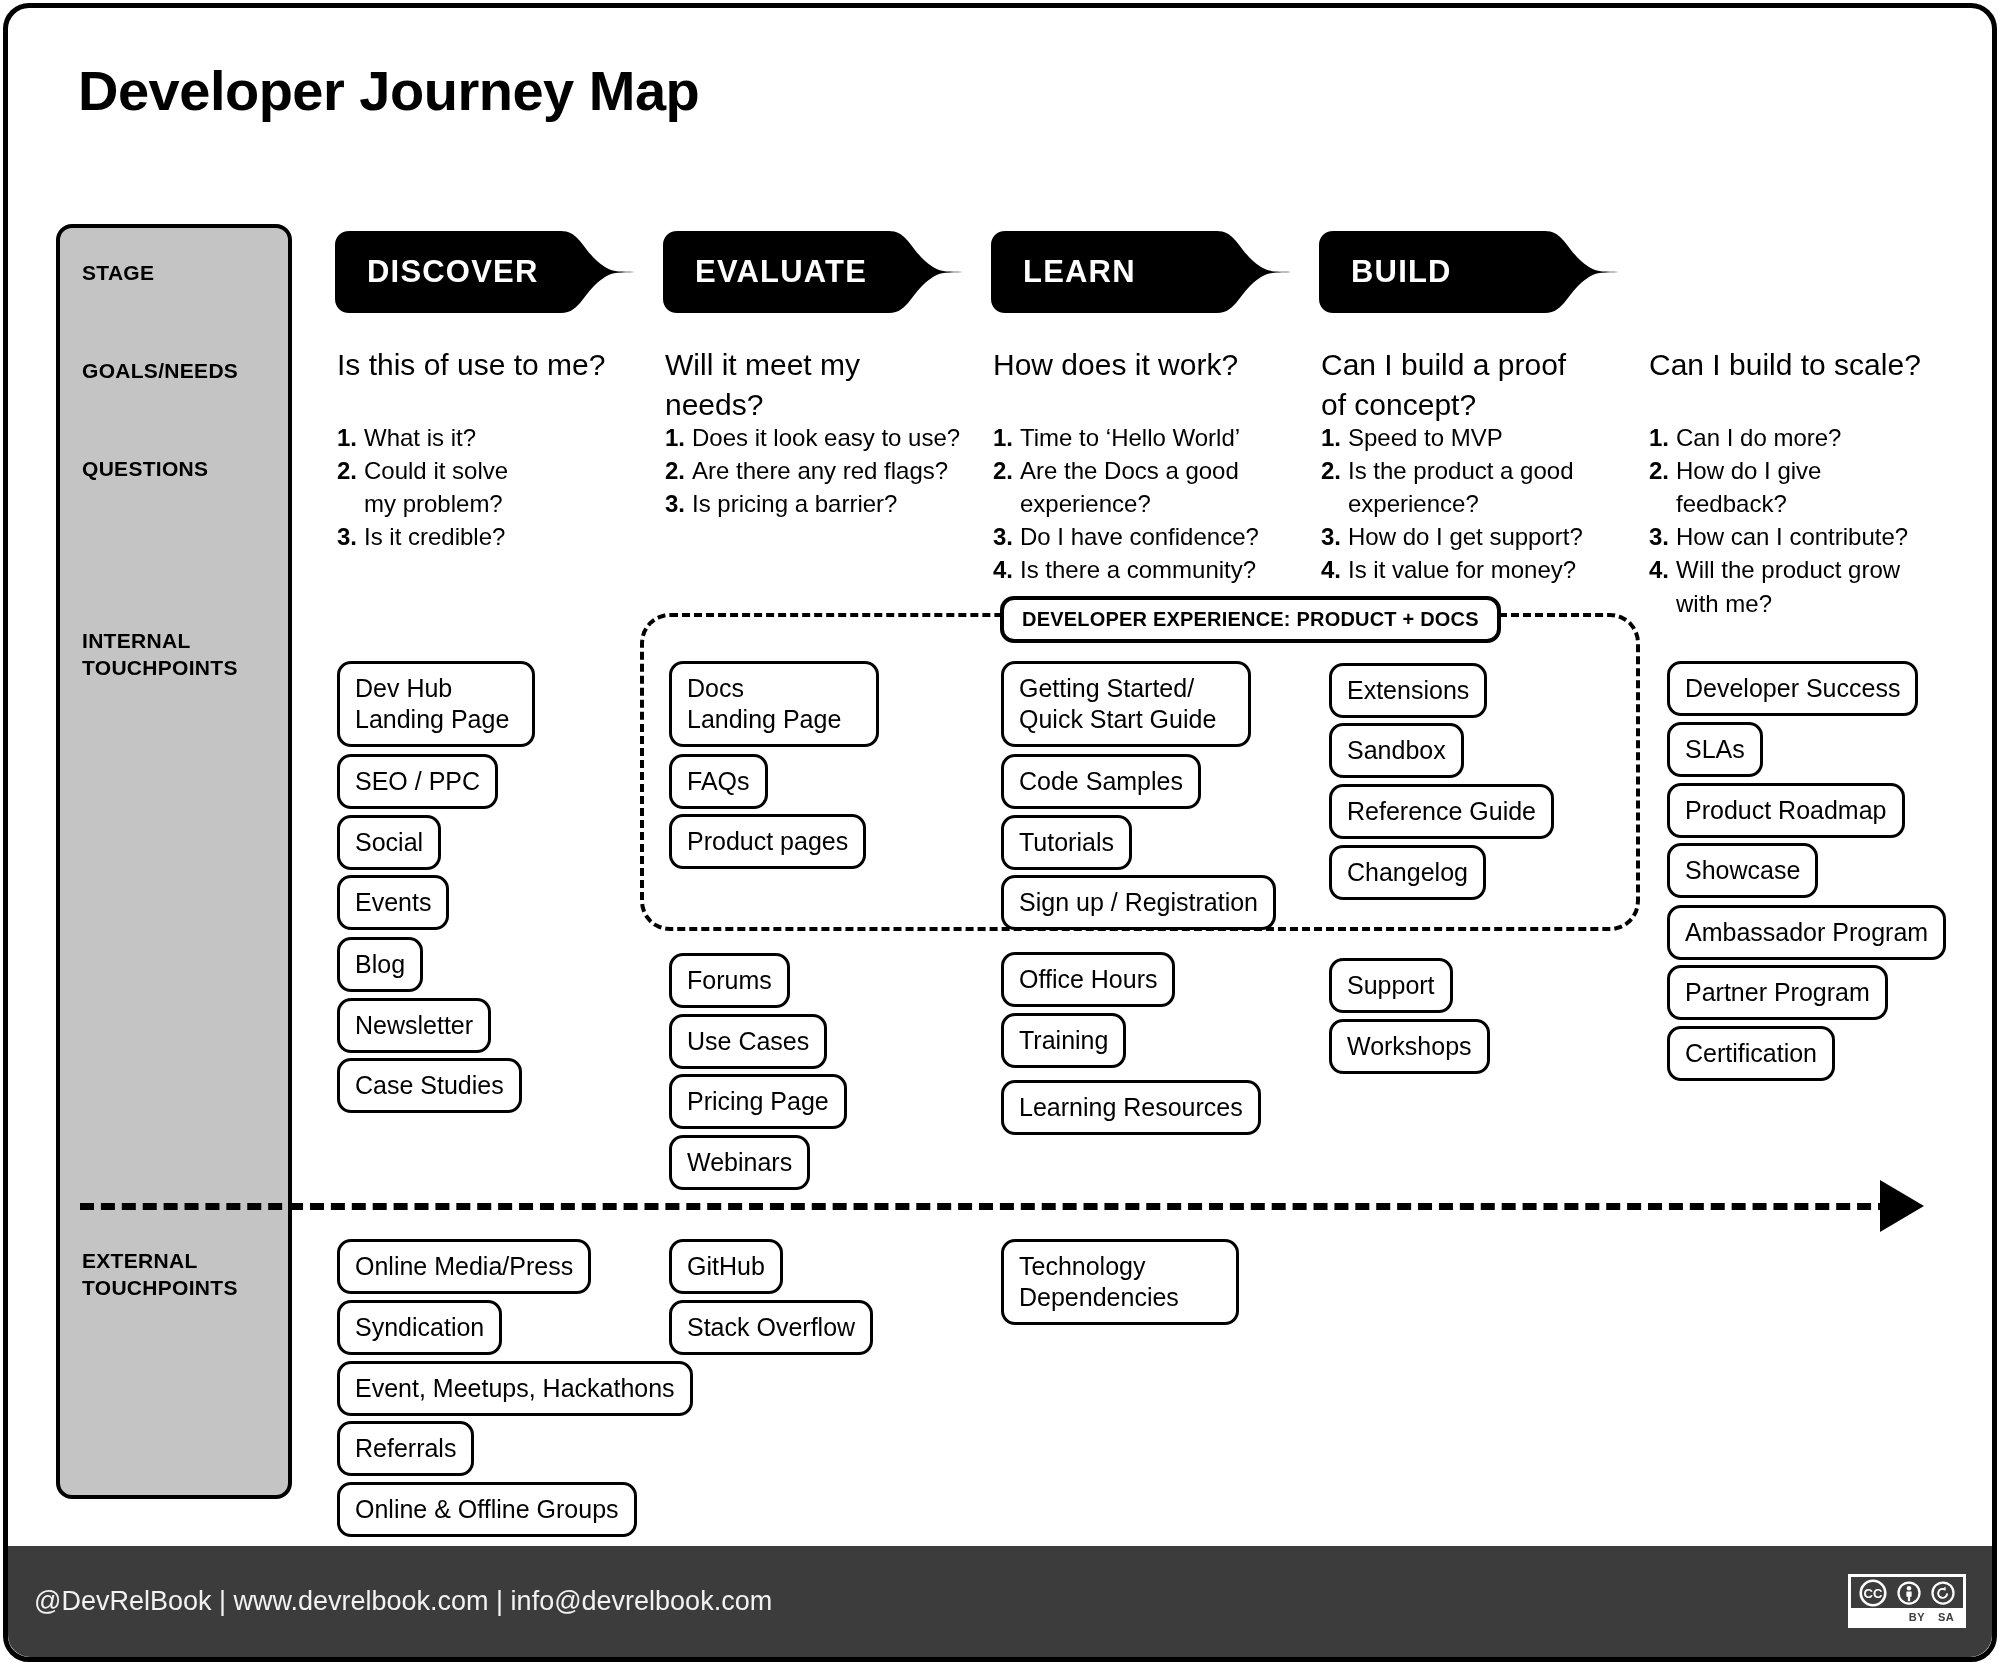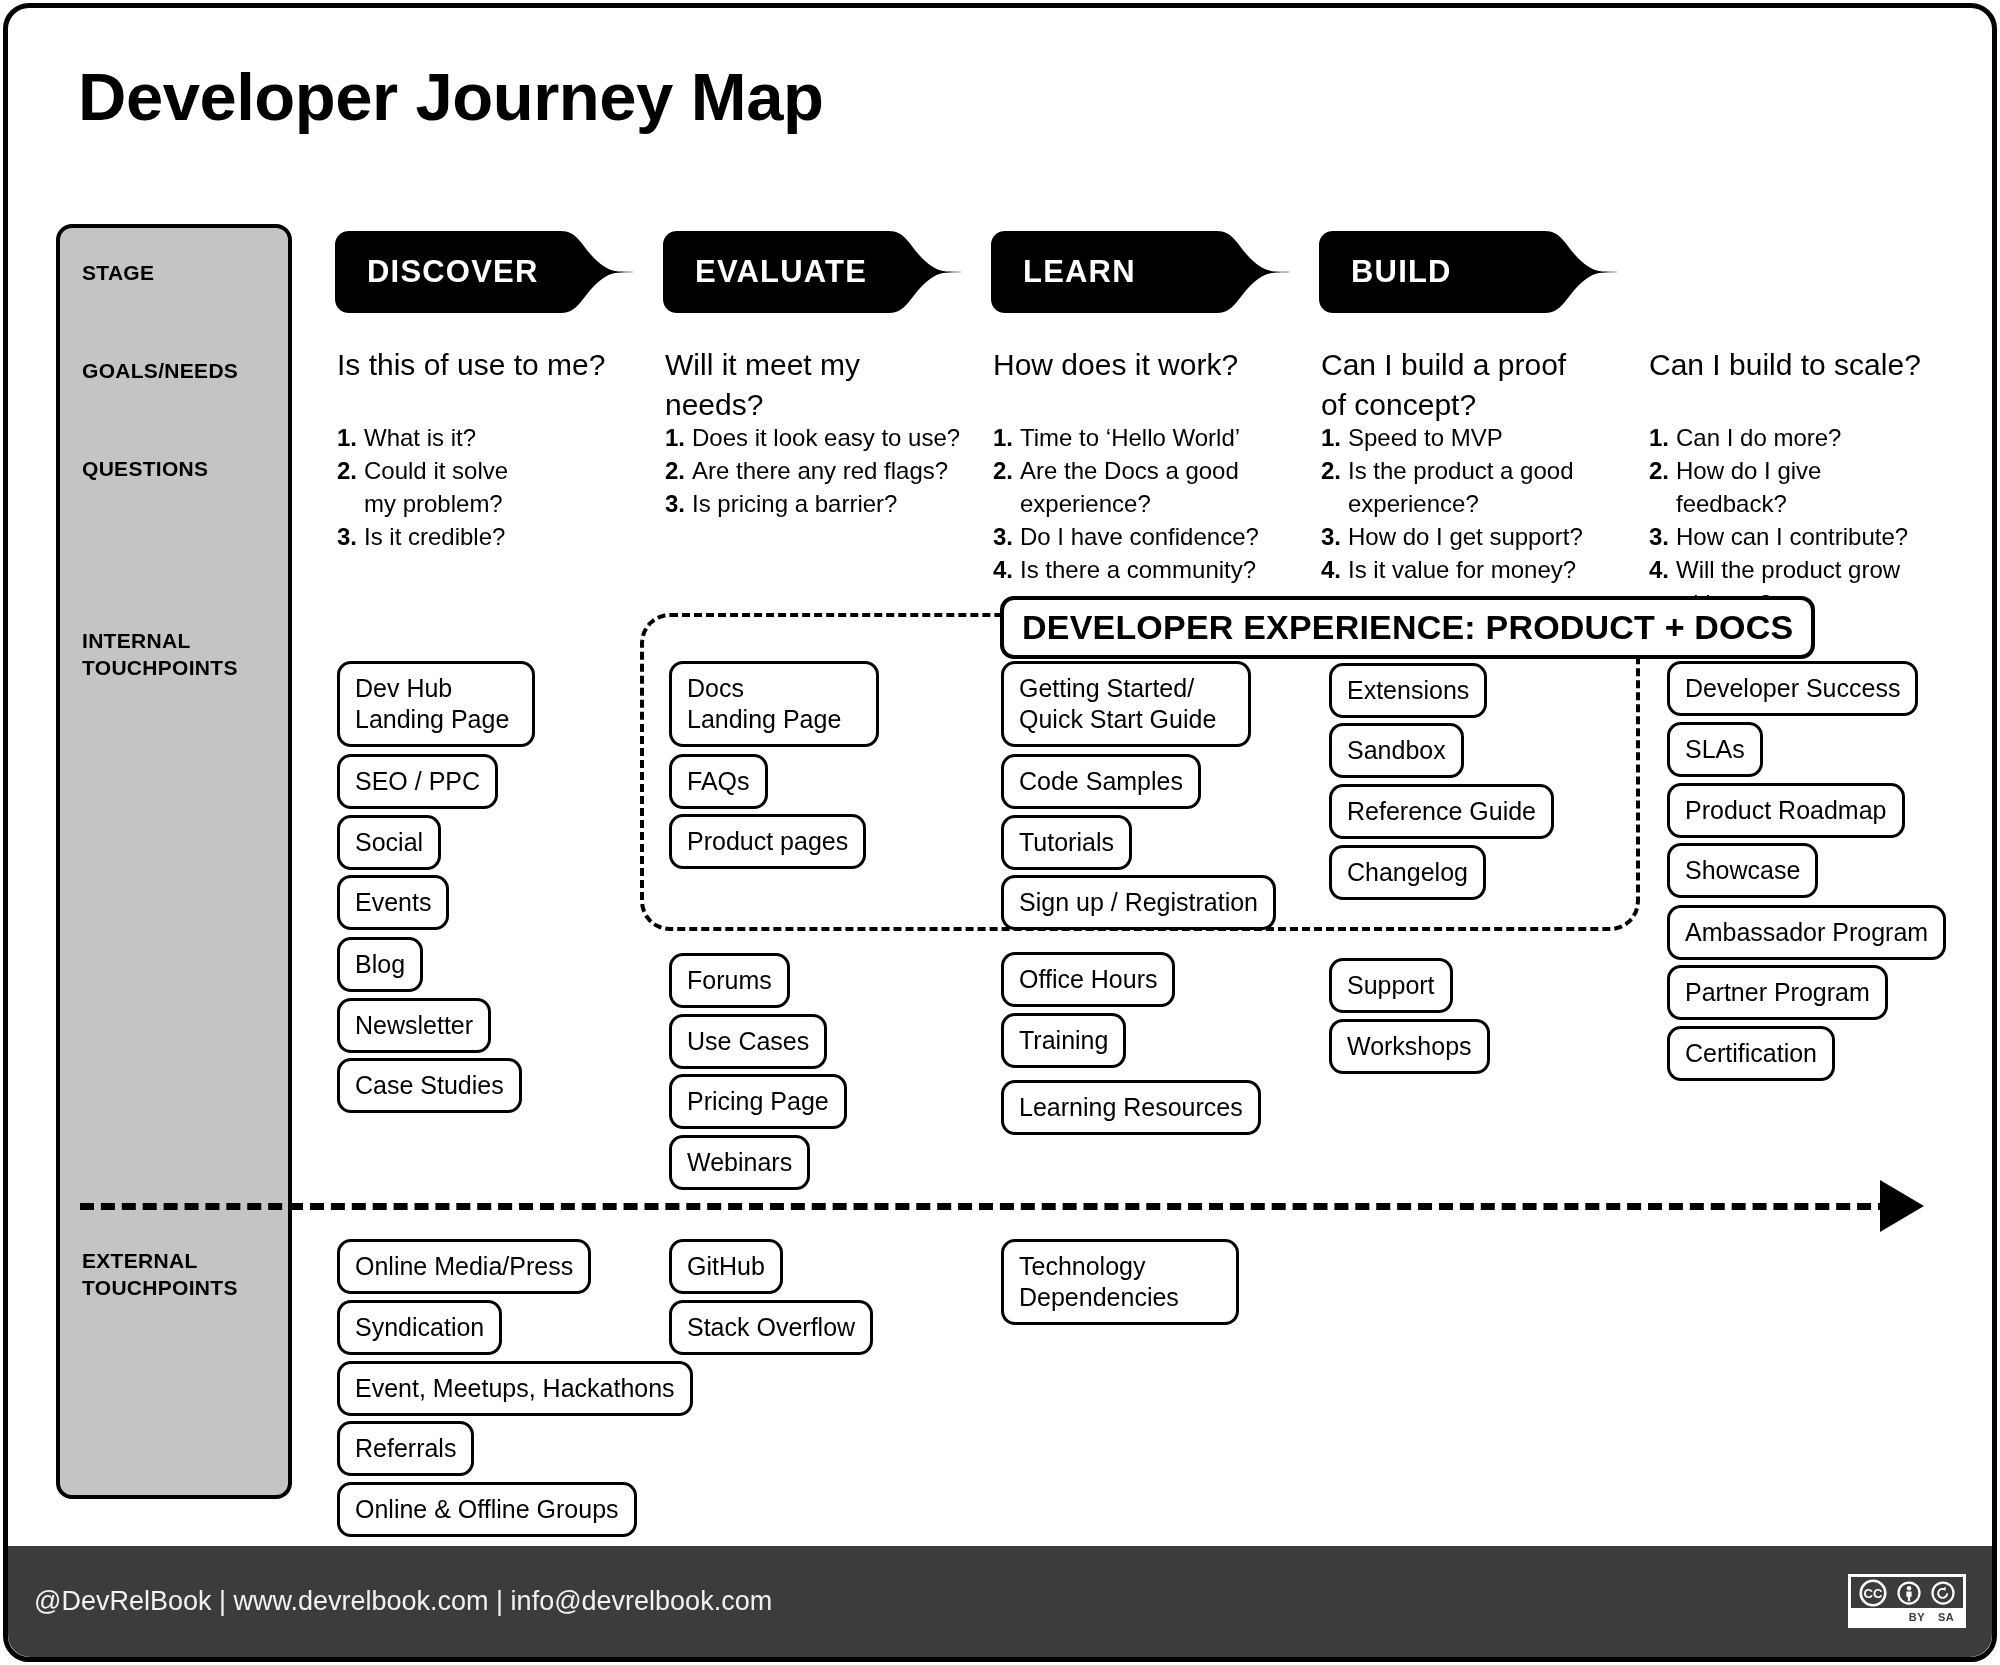--- a/index.html
+++ b/index.html
@@ -20,21 +20,21 @@
     left: 3px; top: 3px;
     width: 1994px; height: 1659px;
     border: 5px solid #000;
     border-radius: 26px;
     pointer-events: none;
   }
   
   #title {
     position: absolute;
     left: 78px; top: 58px;
-    font-size: 67px;
+    font-size: 56px;
     font-weight: bold;
     letter-spacing: -0.5px;
     color: #000;
     white-space: nowrap;
   }
   
   #sidebar {
     position: absolute;
     left: 56px; top: 224px;
     width: 236px; height: 1275px;
@@ -127,21 +127,21 @@
     border-radius: 30px;
     z-index: 1;
   }
   #dx-label {
     position: absolute;
     left: 1000px; top: 596px;
     background: #ffffff;
     border: 4px solid #000;
     border-radius: 14px;
     padding: 8px 18px;
-    font-size: 34px;
+    font-size: 20px;
     font-weight: bold;
     letter-spacing: 0.2px;
     color: #000;
     white-space: nowrap;
     z-index: 3;
     text-align: center;
   }
 
   
   #divider {

